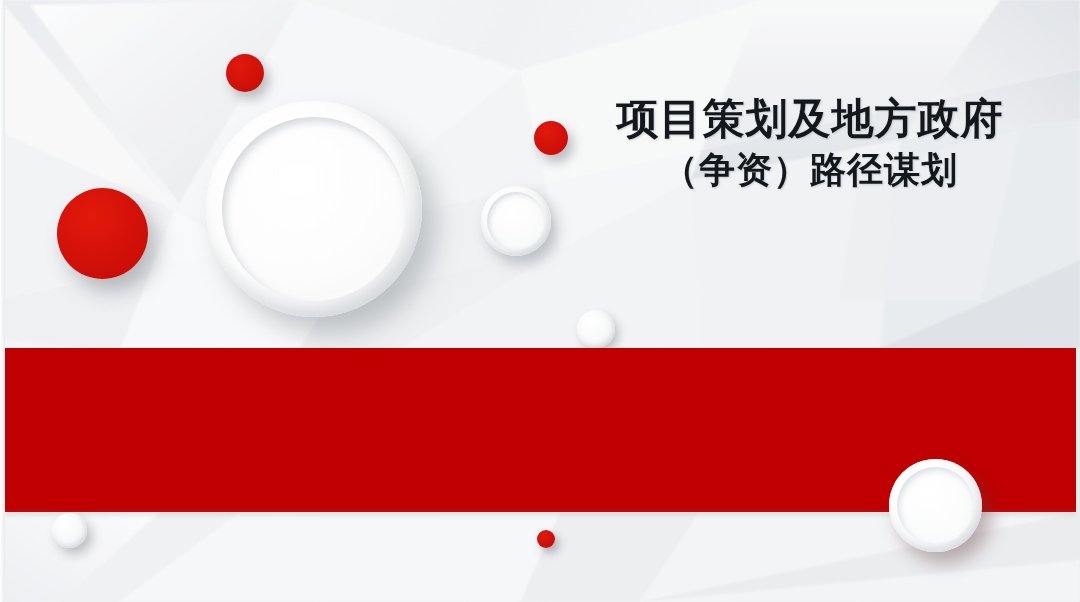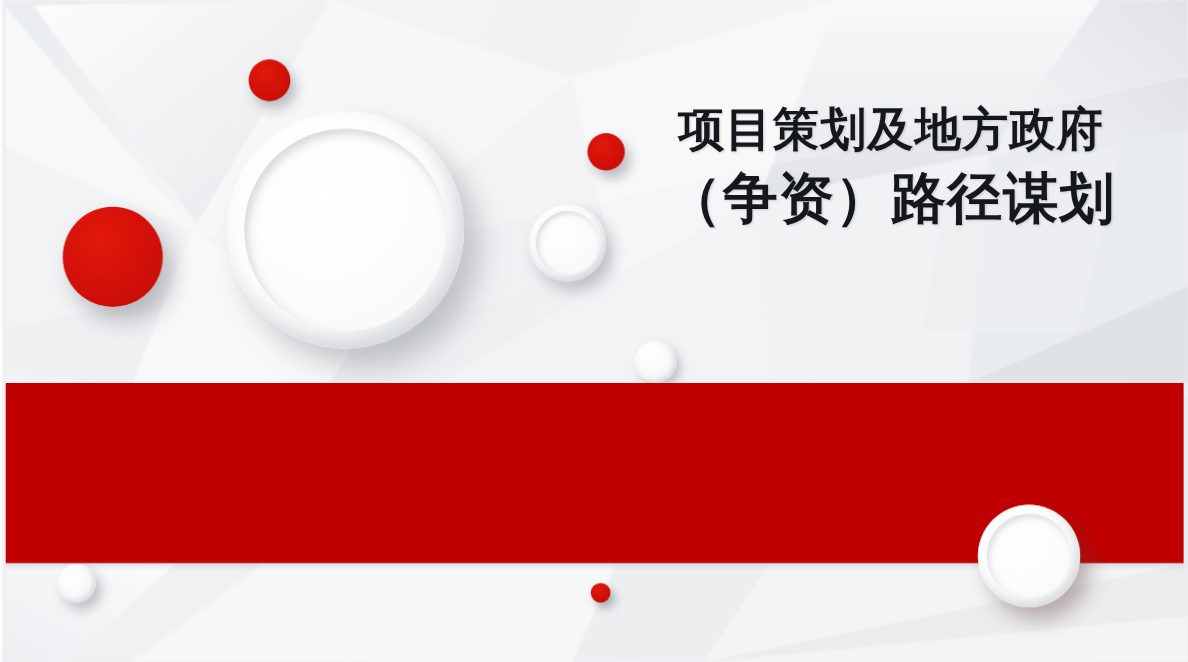--- a/index.html
+++ b/index.html
@@ -188,21 +188,21 @@
     font-weight: 700;
     color: #14181c;
     letter-spacing: 1px;
     line-height: 1.32;
   }
   .title-line {
     font-size: 42px;
     white-space: nowrap;
     text-shadow: 1px 1px 2px rgba(170,174,180,0.55);
   }
-  .title-line.l2 { font-size: 50px; }
+  .title-line.l2 { font-size: 36px; }
 
   .company {
     position: absolute;
     left: 0;
     top: 459px;
     width: 945px;
     text-align: center;
     z-index: 30;
     font-family: "Liberation Sans", "DejaVu Sans", sans-serif;
     font-size: 37px;

